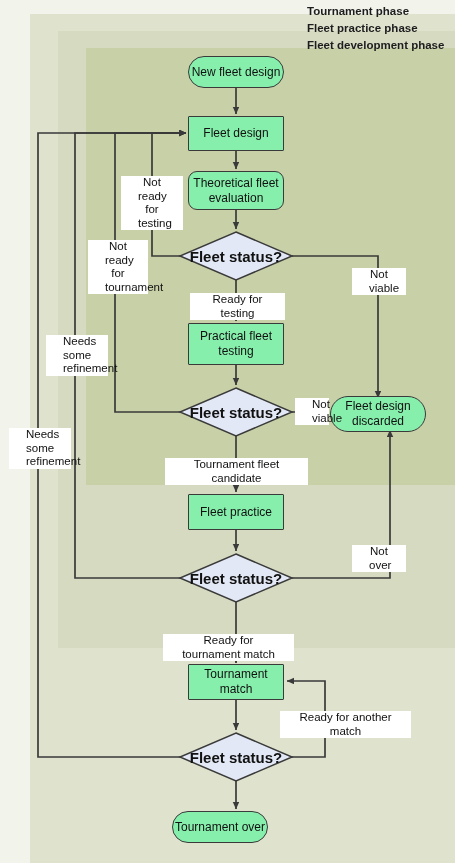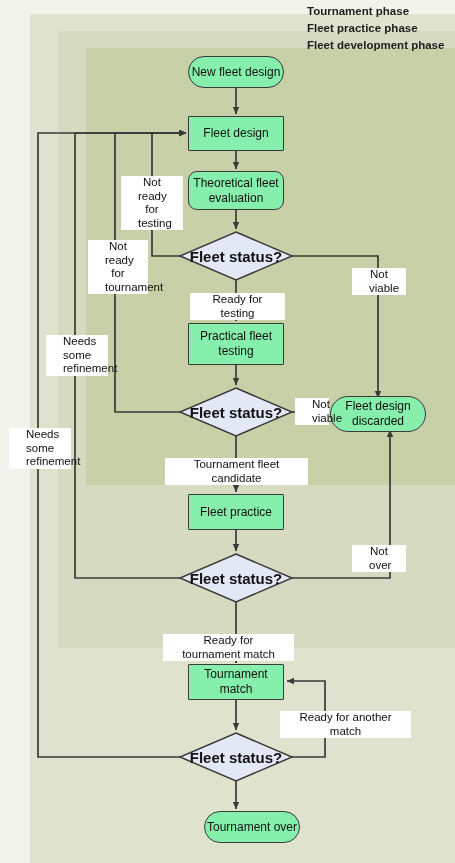--- a/index.html
+++ b/index.html
@@ -158,21 +158,21 @@
 
   <div class="node process" style="left:188px;top:664px;width:96px;height:36px;white-space:pre-line;">
     <span>Tournament
 match</span>
   </div>
 
   <div class="diamond" style="left:180px;top:733px;width:112px;height:48px;">
     <span>Fleet status?</span>
   </div>
 
-  <div class="node terminal" style="left: 204px; top: 811px; width: 96px; height: 32px; white-space: pre-line;">
+  <div class="node terminal" style="left: 172px; top: 811px; width: 96px; height: 32px; white-space: pre-line;">
     <span>Tournament over</span>
   </div>
 
   <div class="elabel" style="left: 121px; top: 176px; width: 62px; white-space: pre-line;">Not ready
 for testing</div>
 
   <div class="elabel" style="left: 352px; top: 268px; width: 54px; white-space: pre-line;">Not viable</div>
 
   <div class="elabel" style="left: 190px; top: 293px; width: 95px; white-space: pre-line;">Ready for testing</div>
 

